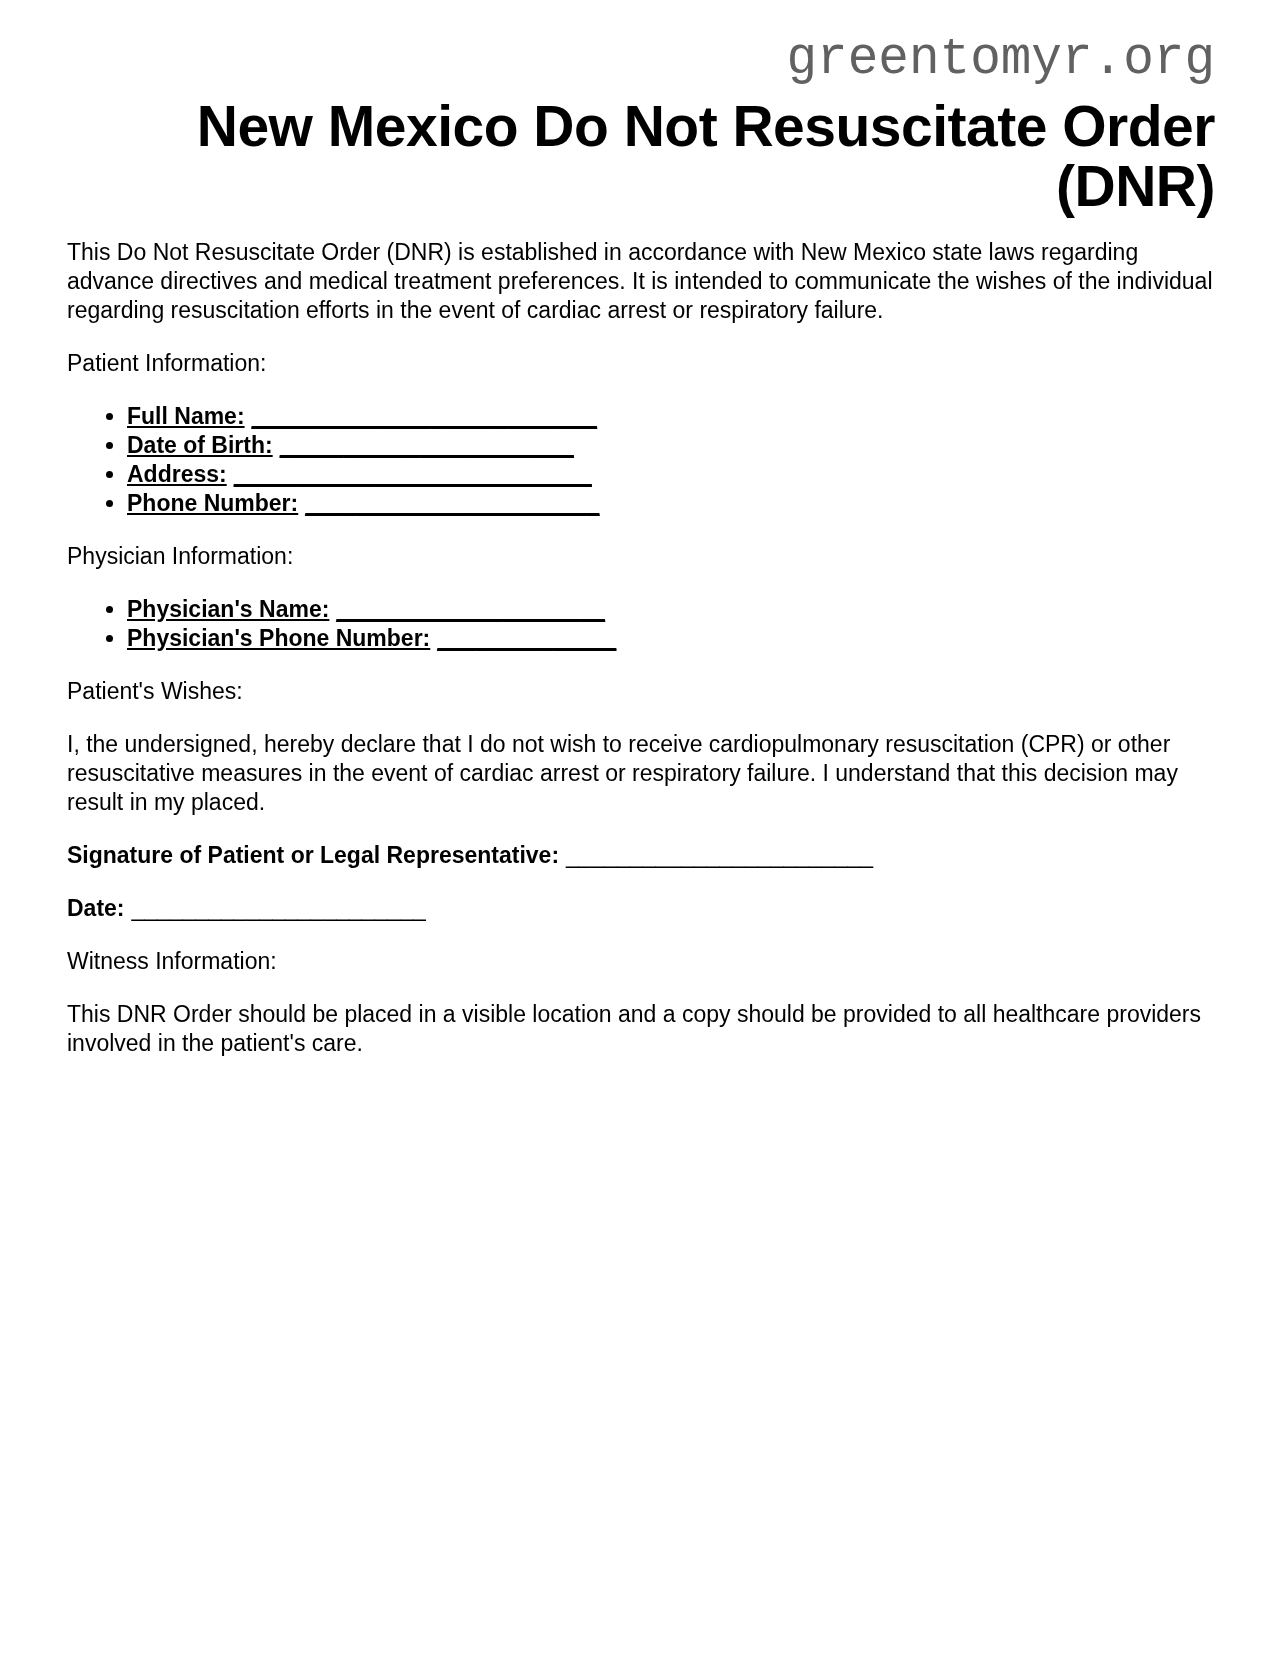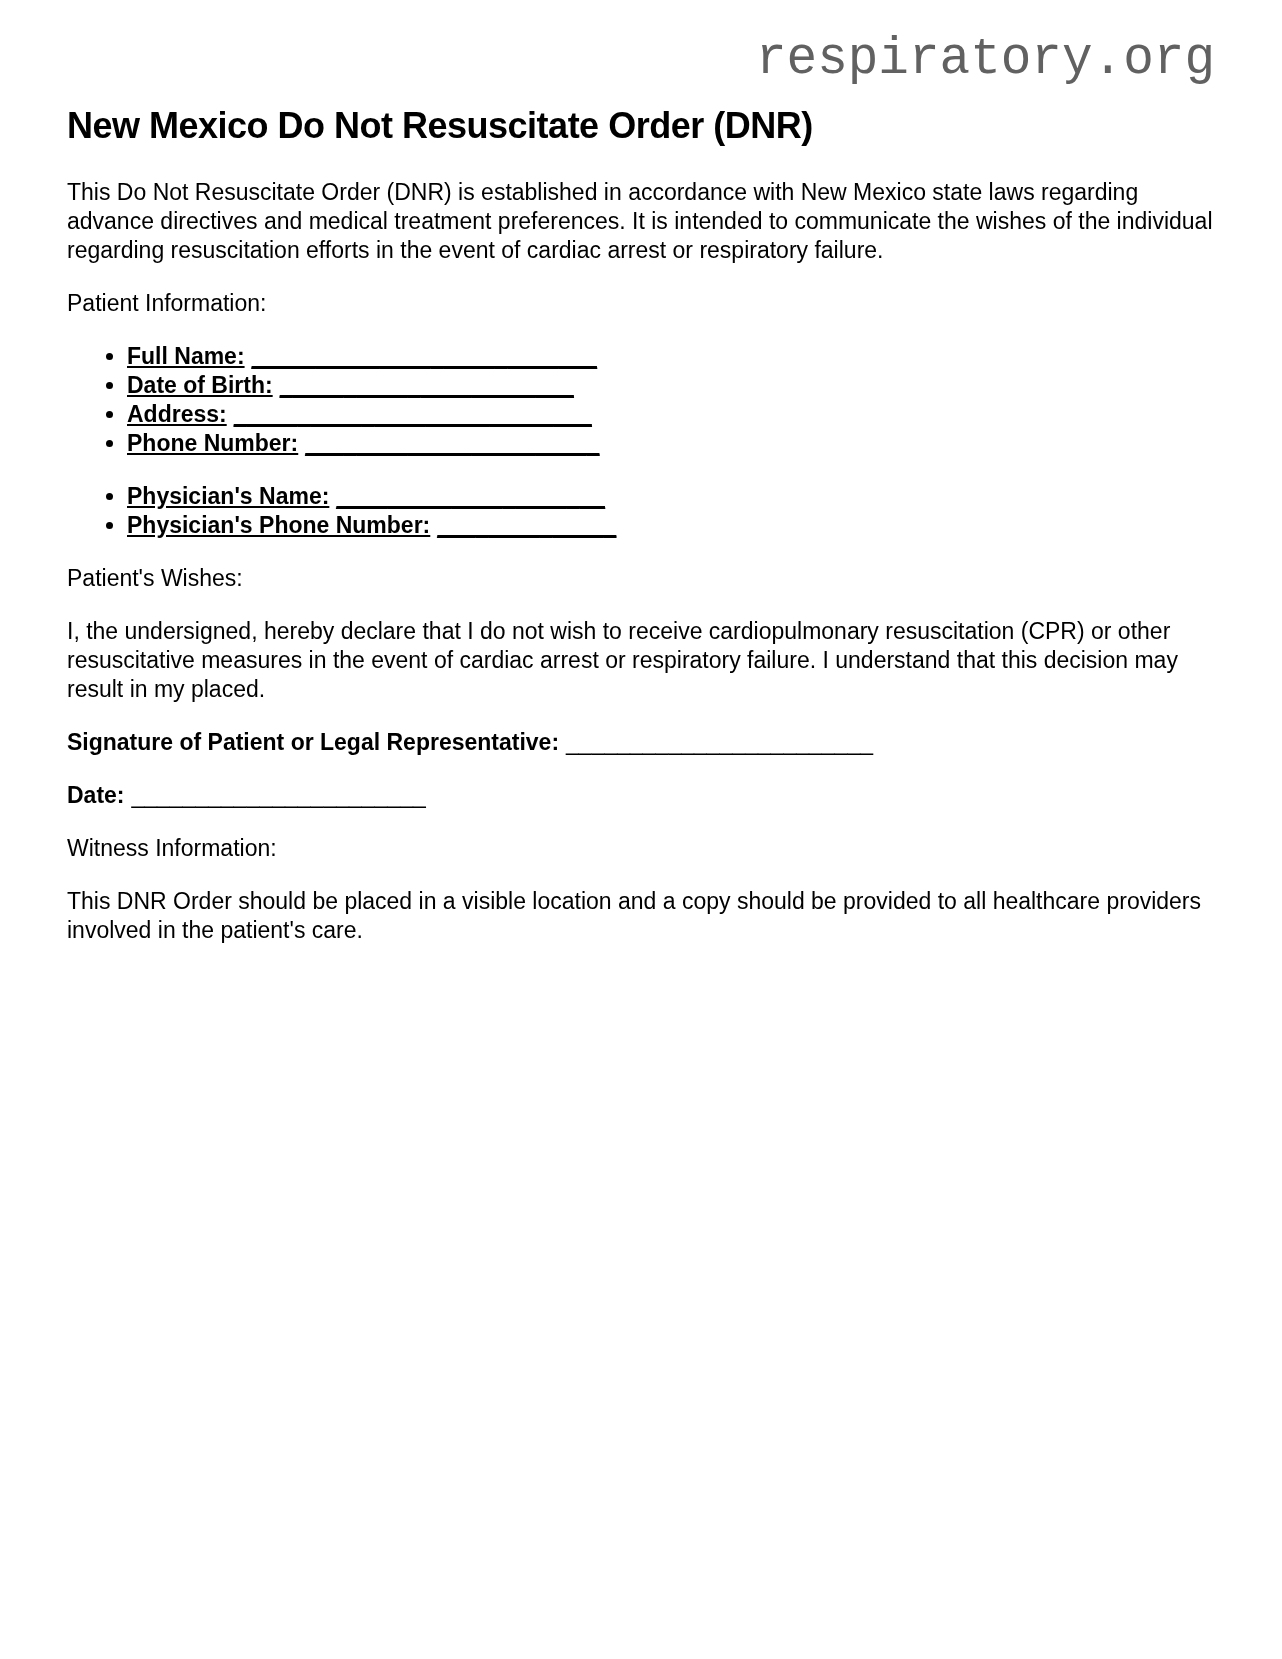--- a/index.html
+++ b/index.html
@@ -24,25 +24,26 @@
     text-align: right;
     font-family: "Liberation Mono", "DejaVu Sans Mono", monospace;
     font-size: 51px;
     line-height: 52px;
     font-weight: 400;
     color: #616161;
     letter-spacing: 0;
   }
   h1.doc-title {
     margin: 10px 0 22px 0;
-    font-size: 36px;
+    font-size: 57px;
     line-height: 60px;
     font-weight: 700;
     color: #000000;
     letter-spacing: -0.5px;
+    text-align: right;
   }
   p {
     margin: 0 0 24px 0;
   }
   .section-heading {
     font-weight: 400;
     margin: 0 0 24px 0;
   }
   ul.field-list {
     margin: 0 0 24px 0;
@@ -66,34 +67,35 @@
   }
   .inline-field {
     margin: 0 0 24px 0;
   }
 </style>
 </head>
 <body>
 
 <div class="page">
 
-  <div class="watermark">respiratory.org</div>
+  <div class="watermark">greentomyr.org</div>
 
   <h1 class="doc-title">New Mexico Do Not Resuscitate Order (DNR)</h1>
 
   <p>This Do Not Resuscitate Order (DNR) is established in accordance with New Mexico state laws regarding advance directives and medical treatment preferences. It is intended to communicate the wishes of the individual regarding resuscitation efforts in the event of cardiac arrest or respiratory failure.</p>
 
   <p class="section-heading">Patient Information:</p>
   <ul class="field-list">
     <li><span class="field-label">Full Name:</span><span class="blank">___________________________</span></li>
     <li><span class="field-label">Date of Birth:</span><span class="blank">_______________________</span></li>
     <li><span class="field-label">Address:</span><span class="blank">____________________________</span></li>
     <li><span class="field-label">Phone Number:</span><span class="blank">_______________________</span></li>
   </ul>
 
+  <p class="section-heading">Physician Information:</p>
   <ul class="field-list">
     <li><span class="field-label">Physician's Name:</span><span class="blank">_____________________</span></li>
     <li><span class="field-label">Physician's Phone Number:</span><span class="blank">______________</span></li>
   </ul>
 
   <p class="section-heading">Patient's Wishes:</p>
   <p>I, the undersigned, hereby declare that I do not wish to receive cardiopulmonary resuscitation (CPR) or other resuscitative measures in the event of cardiac arrest or respiratory failure. I understand that this decision may result in my placed.</p>
 
   <p class="inline-field"><span class="field-label">Signature of Patient or Legal Representative:</span><span class="blank">________________________</span></p>
 

